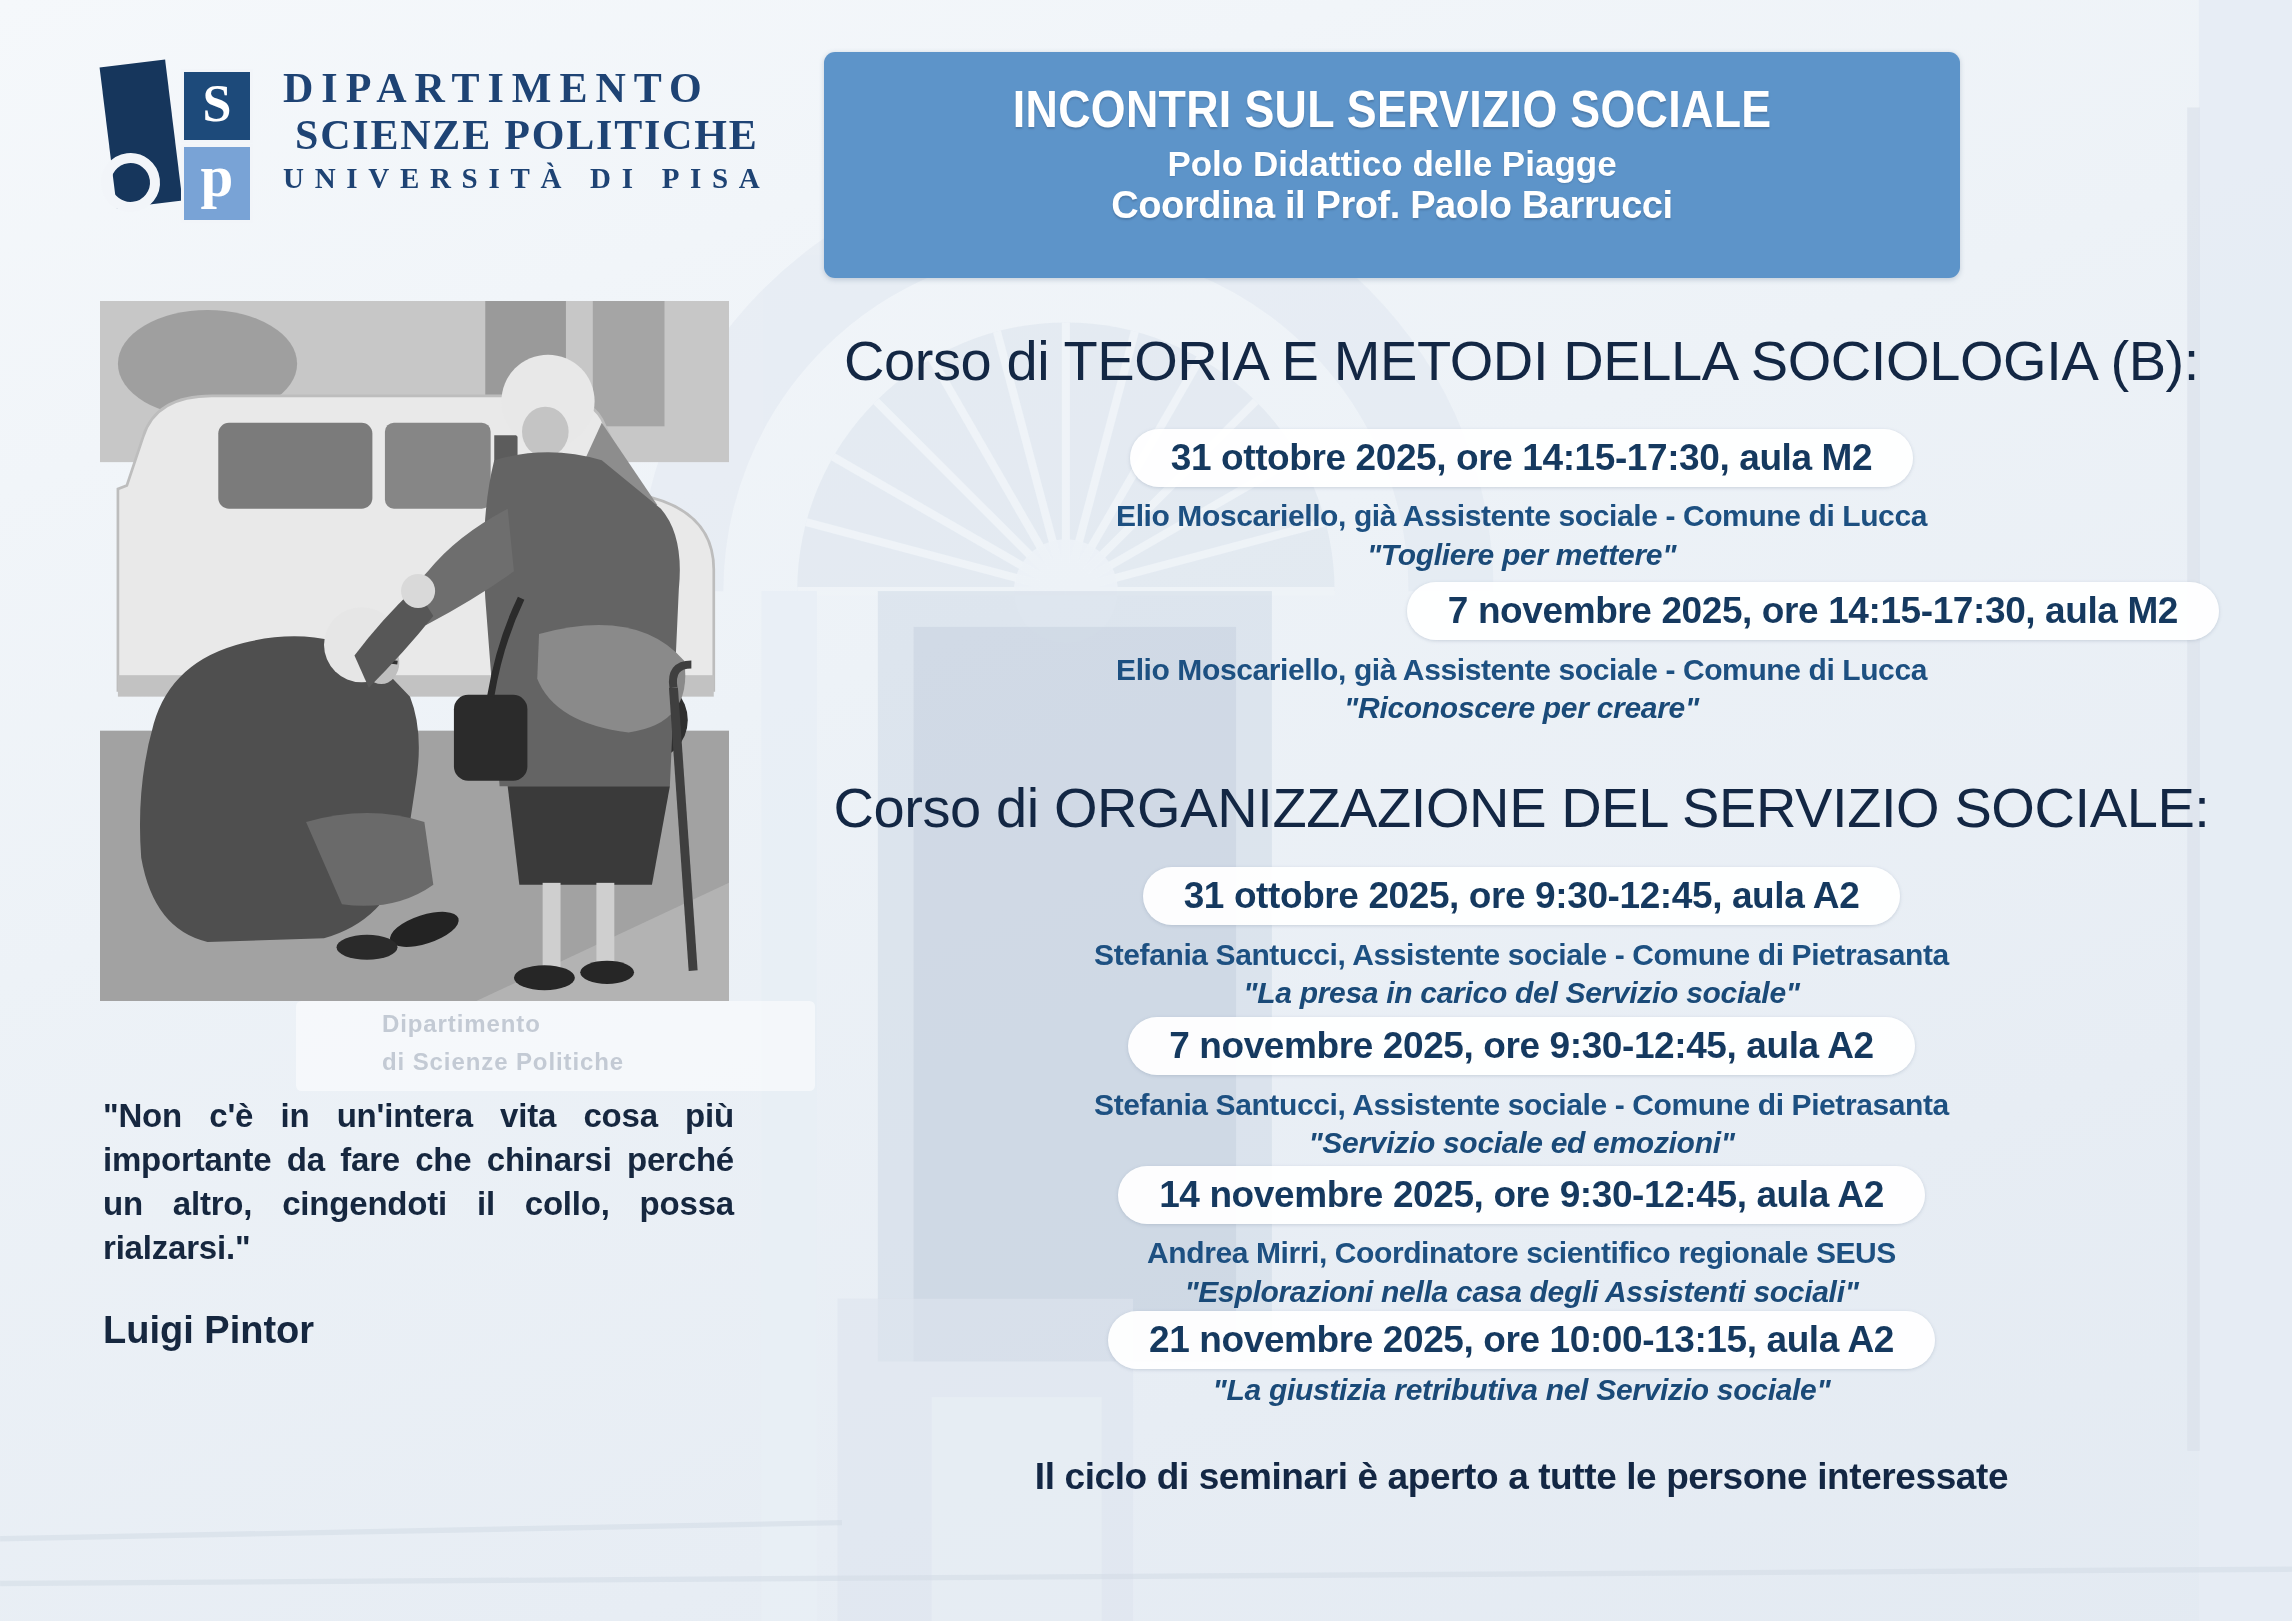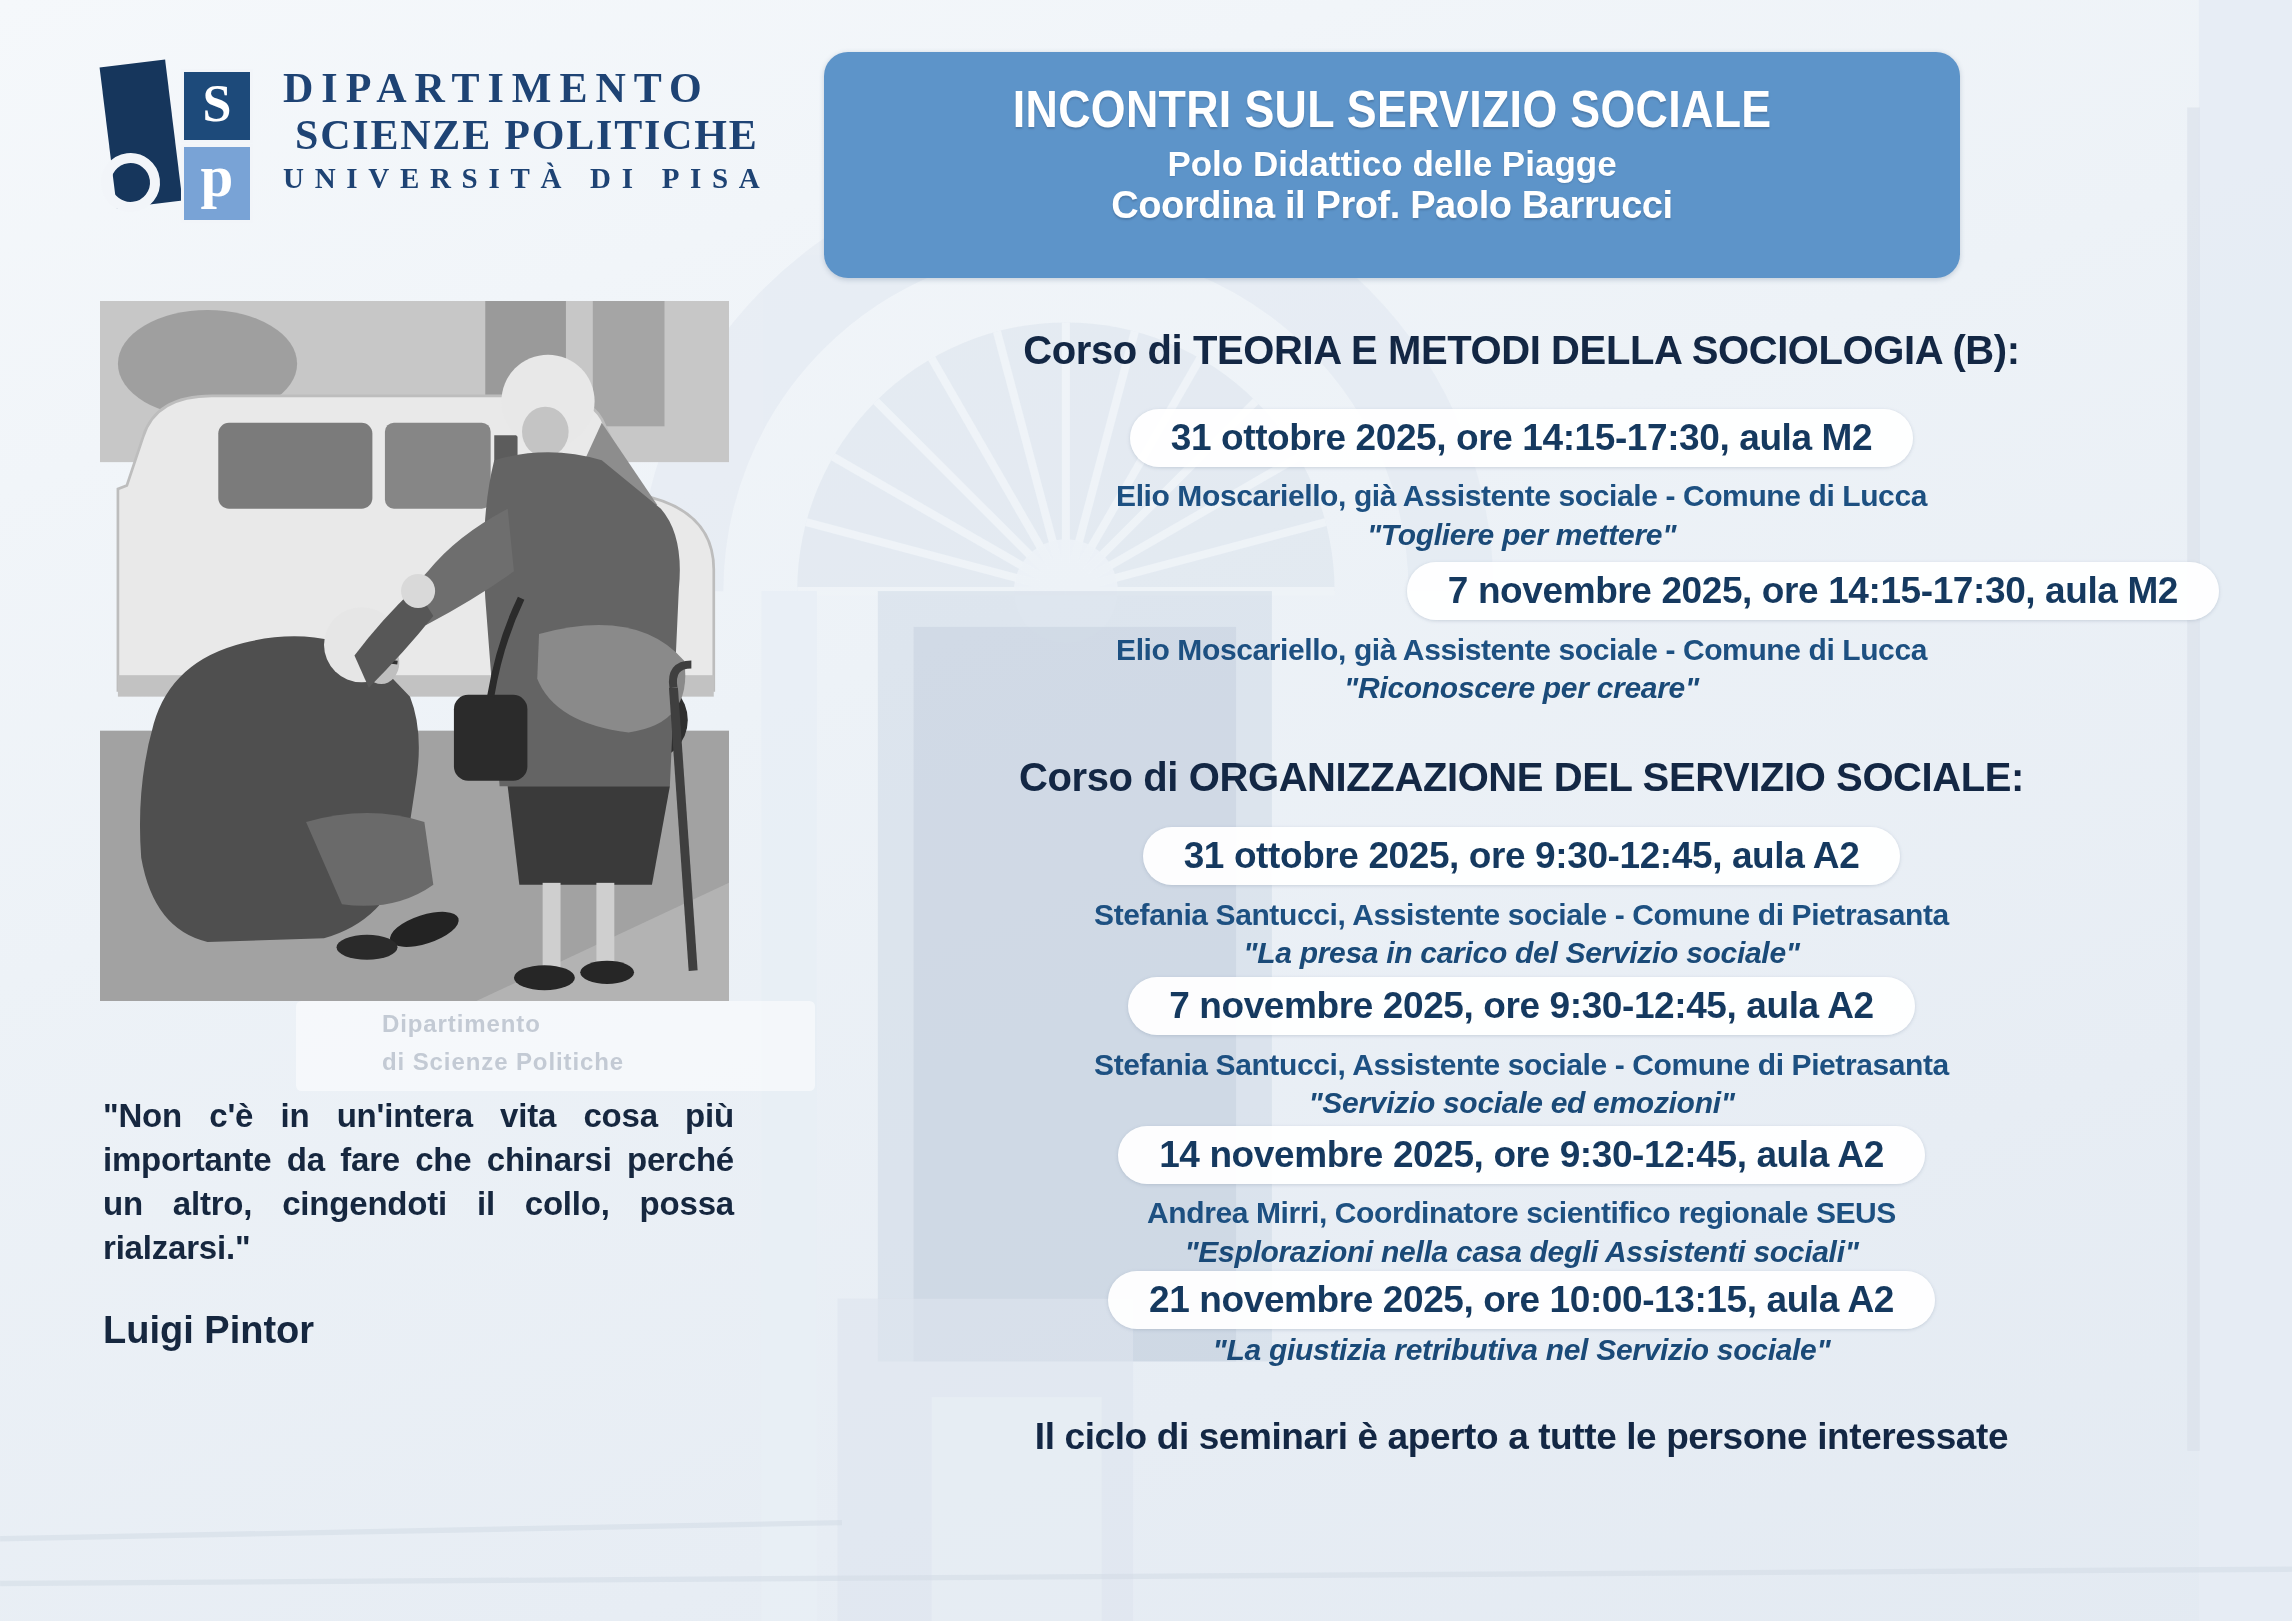--- a/index.html
+++ b/index.html
@@ -22,21 +22,21 @@
   .tile-p { position:absolute; left:75px; top:84px; width:66px; height:73px; background:#79a3d6; border:3.6px solid #f2f5f9;
             color:#ffffff; font:700 59px/59px "Liberation Serif", serif; text-align:center; }
   .logo-text { position:absolute; left:177px; top:9px; color:#1e4374; font-family:"Liberation Serif", serif; white-space:nowrap; }
   .logo-line1 { font-size:42px; letter-spacing:8px;  font-weight:600; line-height:47px; }
   .logo-line2 { font-size:42px; letter-spacing:1.8px;  font-weight:600; line-height:47px;text-align:center; }
   .logo-line3 { font-size:29px; letter-spacing:10.7px; font-weight:600; line-height:39px; }
 
   
   .header-box {
     position:absolute; left:824px; top:52px; width:1136px; height:226px;
-    background:#5d94c9; border-radius:24px; text-align:center; color:#ffffff;
+    background:#5d94c9; border-radius:11px; text-align:center; color:#ffffff;
     box-shadow:0 1.8px 5.4px rgba(70,100,130,.25);
   }
   .header-title { display:inline-block; margin-top:27px; font-size:52px; font-weight:800; letter-spacing:0.4px;
                   transform:scaleX(.86); transform-origin:center; white-space:nowrap;
                   text-shadow:0 1.8px 1.8px rgba(30,50,80,.25); }
   .header-subtitle { margin-top:5.4px; font-size:35px; font-weight:600; text-shadow:0 0.9px 1.8px rgba(30,50,80,.2); }
   .header-coordinator { font-size:38px; font-weight:800; letter-spacing:-0.4px;
                         text-shadow:0 1.8px 1.8px rgba(30,50,80,.25); }
 
   
@@ -49,21 +49,21 @@
   .photo-sign .l2 { top:47px; }
 
   
   .quote { position:absolute; left:103px; top:1094px; width:631px;
            color:#16273f; font-size:33px; font-weight:700; line-height:1.33;
            text-align:justify; letter-spacing:-0.2px; }
   .quote-author { position:absolute; left:103px; top:1309px; color:#16273f; font-size:38px; font-weight:700;text-align:right; }
 
   
   .right-col { position:absolute; left:824px; top:315px; width:1395px; text-align:center; }
-  .section-heading { margin:12.5px 0 0 0; font-size:40px; font-weight:700; color:#132744; letter-spacing:-0.4px; }
+  .section-heading { margin:12.5px 0 0 0; font-size:56px; font-weight:400; color:#132744; letter-spacing:-0.4px; }
   .section-heading.second { margin-top:50px; }
   .pill { display:inline-block; background:rgba(255,255,255,.95); border-radius:36px;
           padding:8px 41px; font-size:37px; font-weight:800; color:#15395f; letter-spacing:-0.4px;
           box-shadow:0 0.9px 3.6px rgba(110,130,155,.28); white-space:nowrap; }
   .pill-row { margin-top:36px; }
   .pill-row.tight  { margin-top:10.7px;text-align:right; }
   .pill-row.after-head { margin-top:27px; }
   .pill-row.g8  { margin-top:7.2px; }
   .pill-row.g6  { margin-top:5.4px; }
   .pill-row.g13 { margin-top:2px; }

